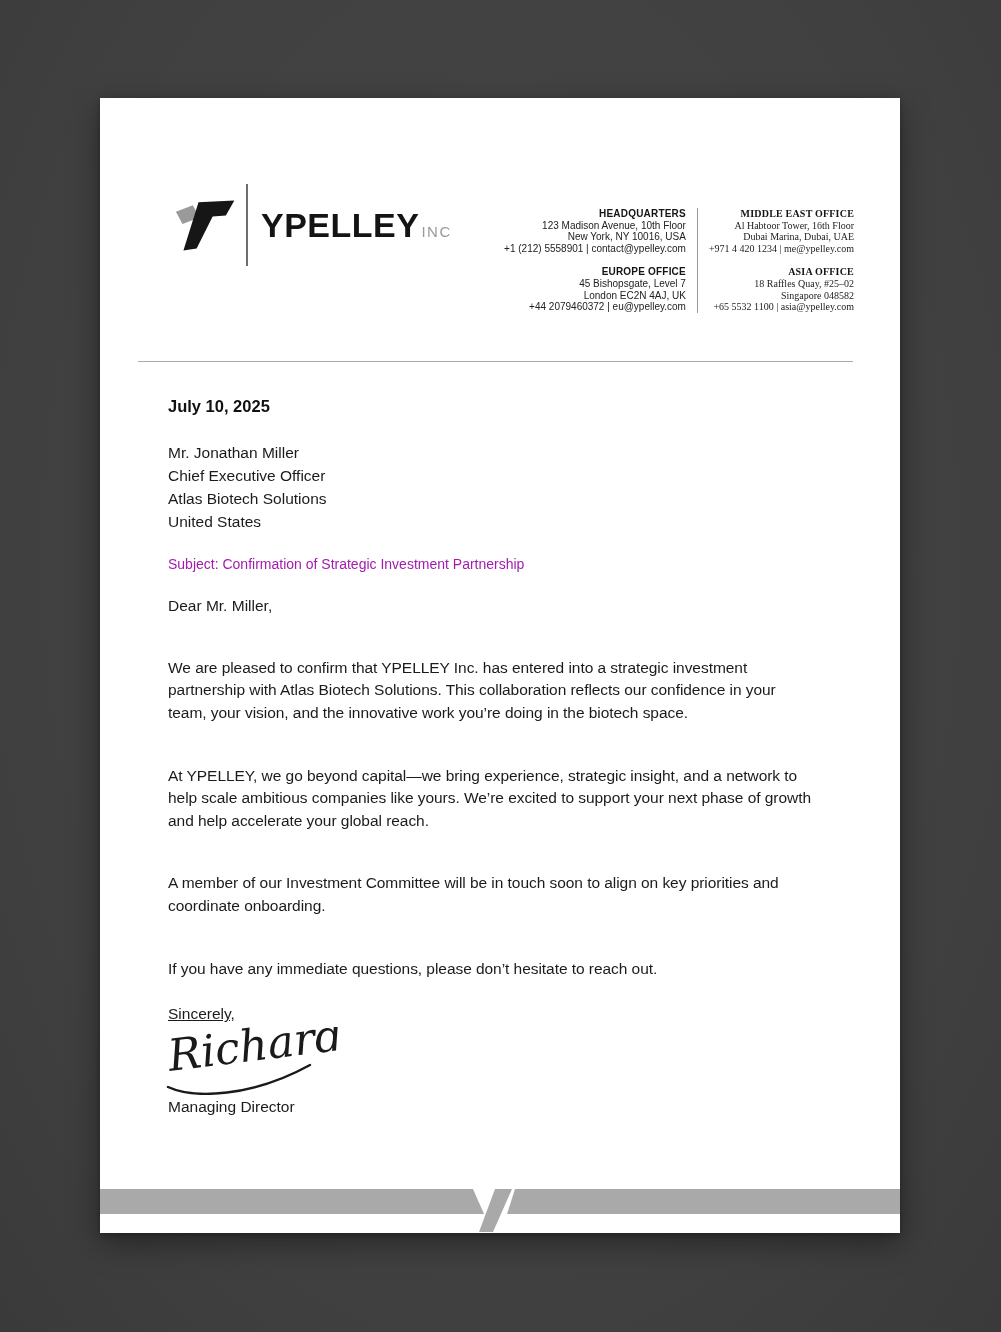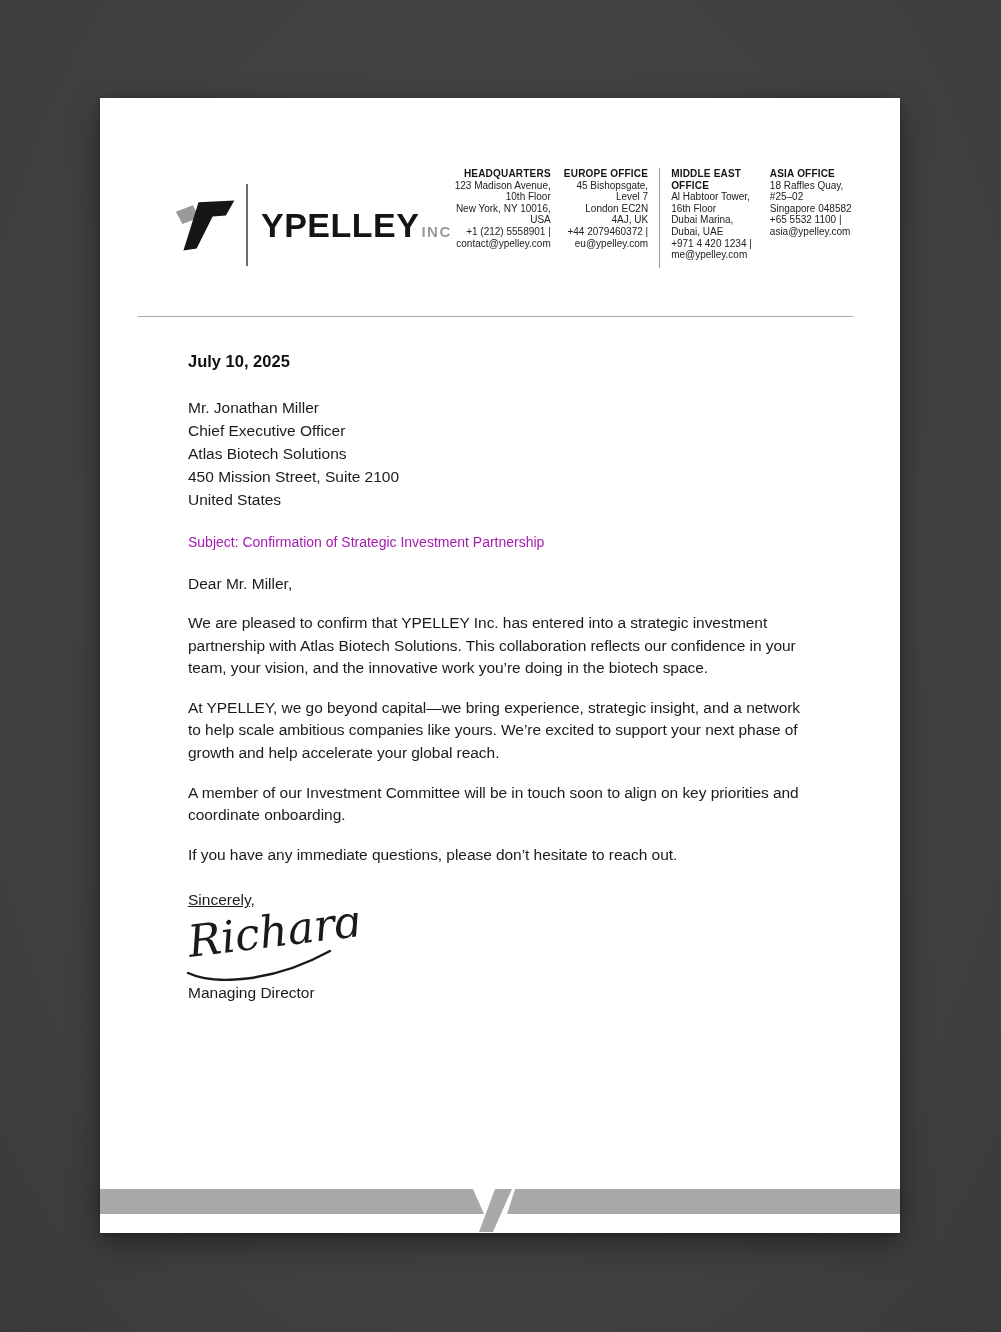--- a/index.html
+++ b/index.html
@@ -14,35 +14,35 @@
     background:#ffffff;
     box-shadow:0 10px 30px rgba(0,0,0,0.40), 0 2px 6px rgba(0,0,0,0.25);
   }
   
   .header { display:flex; justify-content:space-between; padding:70px 46px 0 74px; }
   .brand { display:flex; align-items:center; margin-top:14px; height:86px; }
   .brand-mark { width:66px; height:60px; flex:0 0 auto; }
   .brand-divider { width:2px; height:82px; background:#6e6e6e; margin:0 13px 0 6px; }
   .brand-text { display:flex; align-items:baseline; white-space:nowrap;justify-content:center; }
   .wordmark { font-size:34px; font-weight:800; letter-spacing:0.5px; color:#141414; }
-  .brand-suffix { font-size:15px; font-weight:700; letter-spacing:1.5px; color:#9a9a9a; margin-left:2px; }
+  .brand-suffix { font-size:15px; font-weight:400; letter-spacing:1.5px; color:#9a9a9a; margin-left:2px; }
   .offices { display:flex; }
-  .offices-col { display:flex; gap:12px; }
+  .offices-col { display:flex; flex-direction:column; gap:12px;margin-top:40px; }
   .offices-col.left  { text-align:right; padding-right:11px; }
-  .offices-col.right { text-align:left; padding-left:11px; border-left:1px solid #9a9a9a; }
+  .offices-col.right { text-align:right; padding-left:11px; border-left:1px solid #9a9a9a;font-family:Liberation Serif, serif; }
   .office h4 { font-size:10px; font-weight:700; letter-spacing:0.2px; color:#141414; line-height:11.6px; }
   .office div { font-size:10px; color:#222222; line-height:11.6px; }
   .rule { height:1px; background:#aaaaaa; margin:48px 47px 0 38px; }
   
-  .letter { padding:0 86px 0 88px; color:#1b1b1b; }
+  .letter { padding:0 86px 0 68px; color:#1b1b1b; }
   .date { margin-top:35px; font-size:16.5px; font-weight:700; color:#111111; }
   .recipient { margin-top:25px; font-size:15.5px; line-height:23px; }
   .subject { margin-top:23px; font-size:14px; font-weight:400; color:#a21caf; }
   .salutation { margin-top:22px; font-size:15.5px; line-height:23px; }
-  .para { margin-top:17px; font-size:15.5px; line-height:22.6px; letter-spacing:-0.05px; }
+  .para { margin-top:40px; font-size:15.5px; line-height:22.6px; letter-spacing:-0.05px; }
   .closing { margin-top:22px; font-size:15.5px; line-height:23px;text-decoration:underline; }
   .signature { margin:2px 0 0 -8px; width:200px; height:68px; display:block; }
   .sig-text { font-family:"DejaVu Serif", serif; font-style:italic; font-size:44px; fill:#1a1a1a; }
   .signer { font-size:15.5px; line-height:23px; }
   
   .footer { position:absolute; left:0; right:0; bottom:0; height:44px; display:flex; align-items:flex-start; }
   .footer-bar-seg { height:25px; background:#a9a9a9; }
   .footer-bar-seg.l { flex:0 0 340px; }
   .footer-bar-seg.r { flex:1; }
   .footer-mark { width:120px; height:44px; flex:0 0 auto; display:block; }
@@ -99,21 +99,20 @@
 
   <div class="rule"></div>
 
   <div class="letter">
     <div class="date">July 10, 2025</div>
 
     <div class="recipient">
       <div>Mr. Jonathan Miller</div>
       <div>Chief Executive Officer</div>
       <div>Atlas Biotech Solutions</div>
-      <div>450 Mission Street, Suite 2100</div>
       <div>United States</div>
     </div>
 
     <div class="subject">Subject: Confirmation of Strategic Investment Partnership</div>
     <div class="salutation">Dear Mr. Miller,</div>
 
     <p class="para">We are pleased to confirm that YPELLEY Inc. has entered into a strategic investment partnership with Atlas Biotech Solutions. This collaboration reflects our confidence in your team, your vision, and the innovative work you’re doing in the biotech space.</p>
     <p class="para">At YPELLEY, we go beyond capital—we bring experience, strategic insight, and a network to help scale ambitious companies like yours. We’re excited to support your next phase of growth and help accelerate your global reach.</p>
     <p class="para">A member of our Investment Committee will be in touch soon to align on key priorities and coordinate onboarding.</p>
     <p class="para">If you have any immediate questions, please don’t hesitate to reach out.</p>

